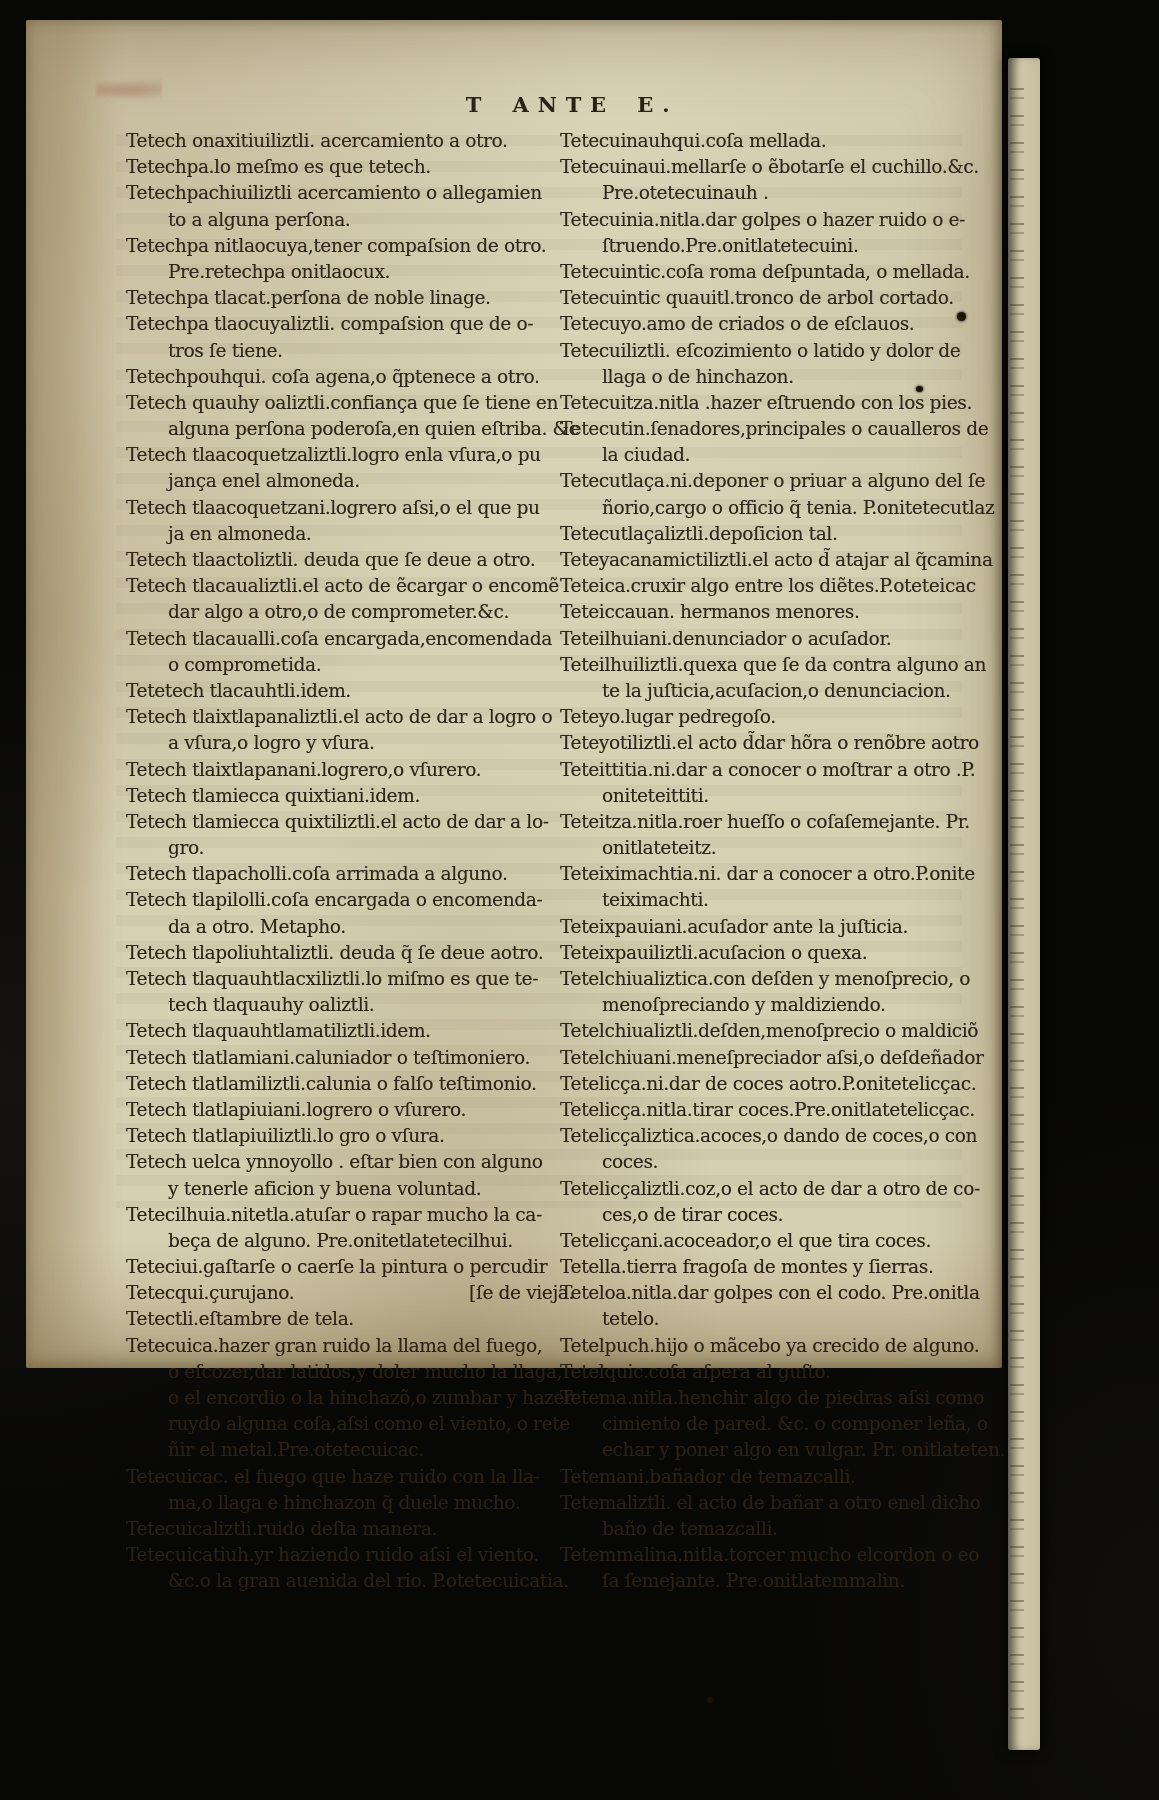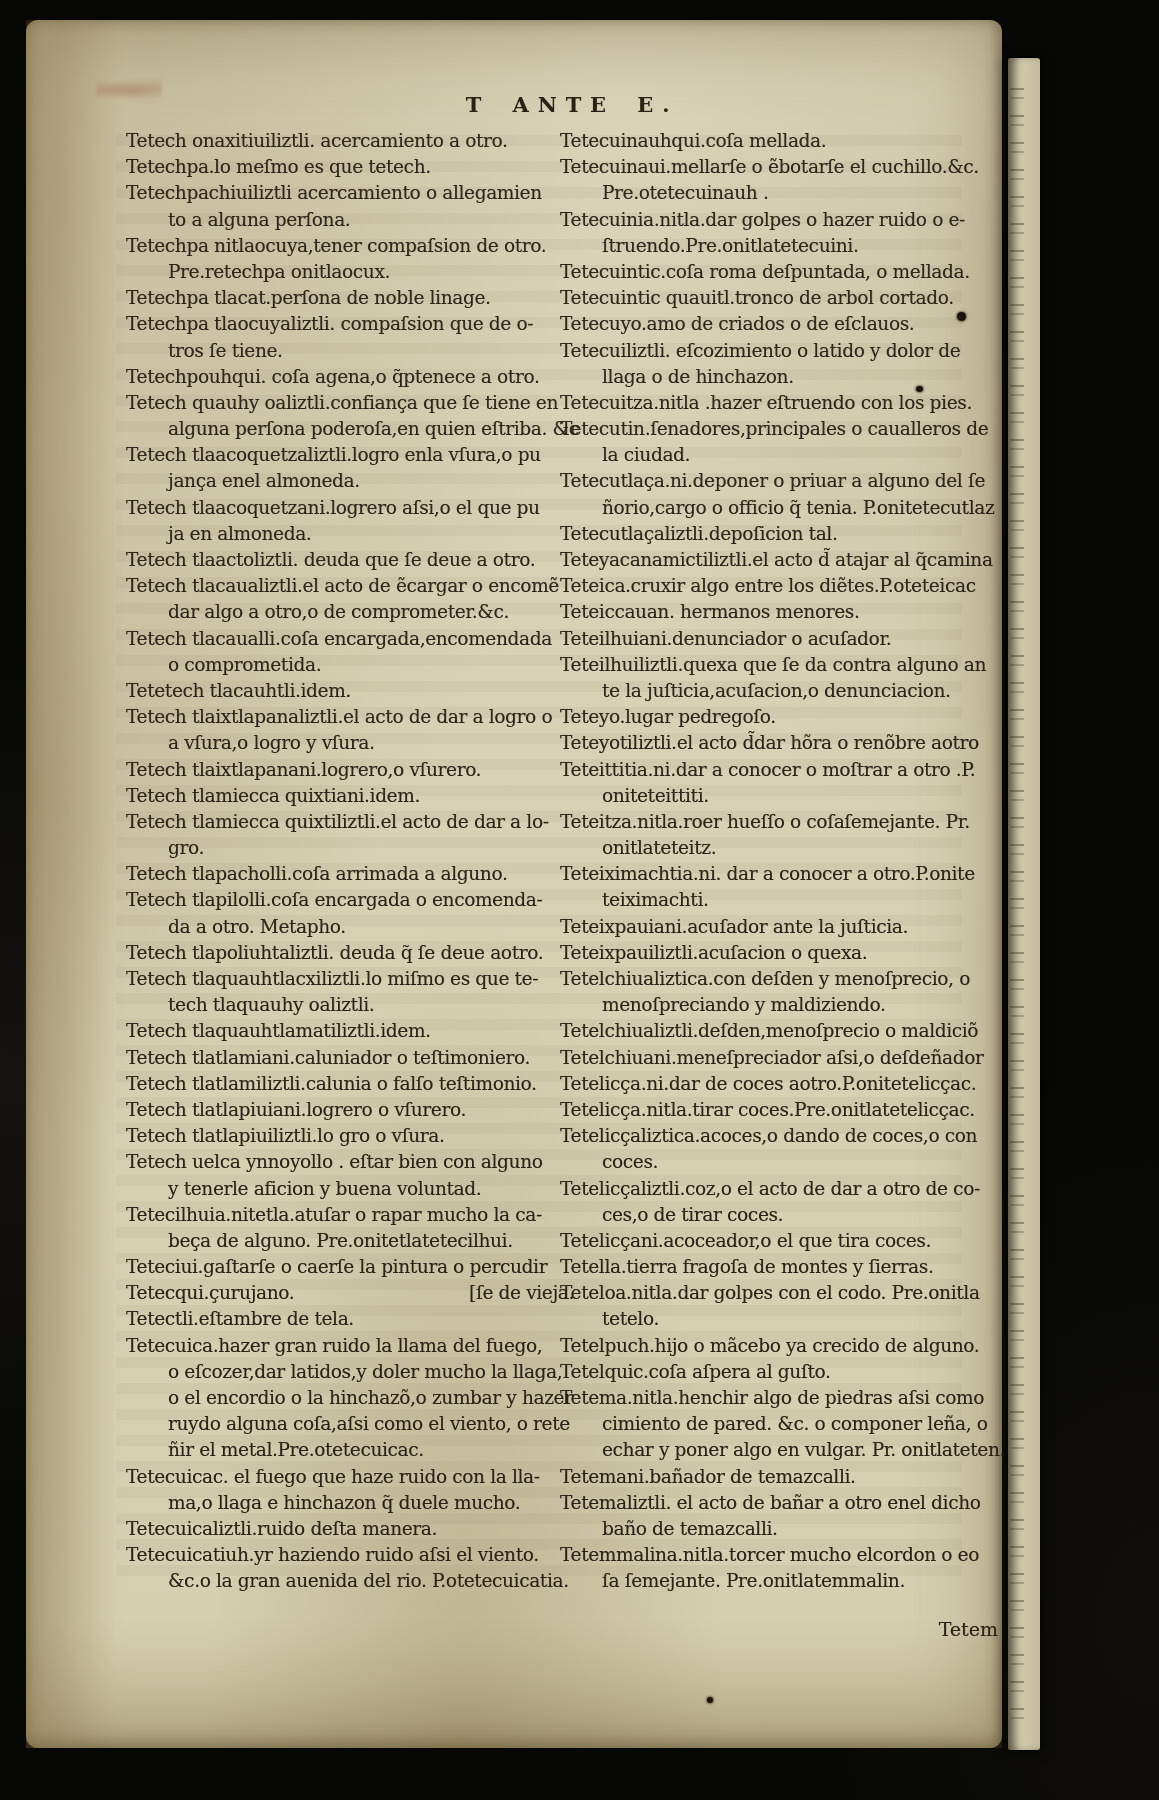--- a/index.html
+++ b/index.html
@@ -7,33 +7,33 @@
     width:1159px;height:1800px;overflow:hidden;position:relative;
     background:#070706;
     font-family:"DejaVu Serif","Liberation Serif",serif;
   }
   .scan-noise{position:absolute;inset:0;
     background:
       radial-gradient(ellipse at 0% 60%, rgba(60,55,45,.25), transparent 30%),
       radial-gradient(ellipse at 100% 90%, rgba(50,45,38,.2), transparent 25%);
   }
   .paper{
-    position:absolute;left:26px;top:20px;width:976px;height:1728px;
+    position:absolute;left:26px;top:20px;width:976px;height:1348px;
     background-color:#d8d1b5;
     background-image:
       radial-gradient(ellipse at 12% 2%, rgba(122,100,58,.20), transparent 38%),
       radial-gradient(ellipse at 0% 45%, rgba(125,103,62,.16), transparent 26%),
       radial-gradient(ellipse at 45% 100%, rgba(112,92,52,.24), transparent 34%),
       radial-gradient(ellipse at 100% 15%, rgba(120,100,60,.10), transparent 28%),
       linear-gradient(#dad3b8,#d5ceb0);
     box-shadow:
       inset 0 0 70px 22px rgba(96,76,40,.30),
       inset -4px 0 14px rgba(60,45,20,.35),
       inset 0 -6px 18px rgba(70,52,24,.30);
-    border-radius:12px;
+    border-radius:2px;
   }
   .paper::after{ 
     content:"";position:absolute;left:90px;top:100px;right:40px;bottom:160px;
     background:repeating-linear-gradient(180deg, transparent 0 15px, rgba(118,106,80,.07) 15px 26px);
     pointer-events:none;
   }
   .foxing{position:absolute;left:0;top:0;width:120px;height:100%;
     background:
       radial-gradient(ellipse at 30% 10%, rgba(140,112,66,.20), transparent 55%),
       radial-gradient(ellipse at 20% 75%, rgba(138,112,66,.16), transparent 50%),
@@ -435,20 +435,19 @@
         <span class="t">baño de temazcalli.</span>
       </div>
       <div class="line">
         <span class="t">Tetemmalina.nitla.torcer mucho elcordon o eo</span>
       </div>
       <div class="line cont">
         <span class="t">ſa ſemejante. Pre.onitlatemmalin.</span>
       </div>
     </div>
 
-  <div class="catchword">Tetem</div>
 
   <div class="ink-spot" id="spot-1"></div>
   <div class="ink-spot" id="spot-2"></div>
   <div class="ink-spot" id="spot-3"></div>
 </div>
 
 <div class="adjacent-page"></div>
 
 </body></html>

